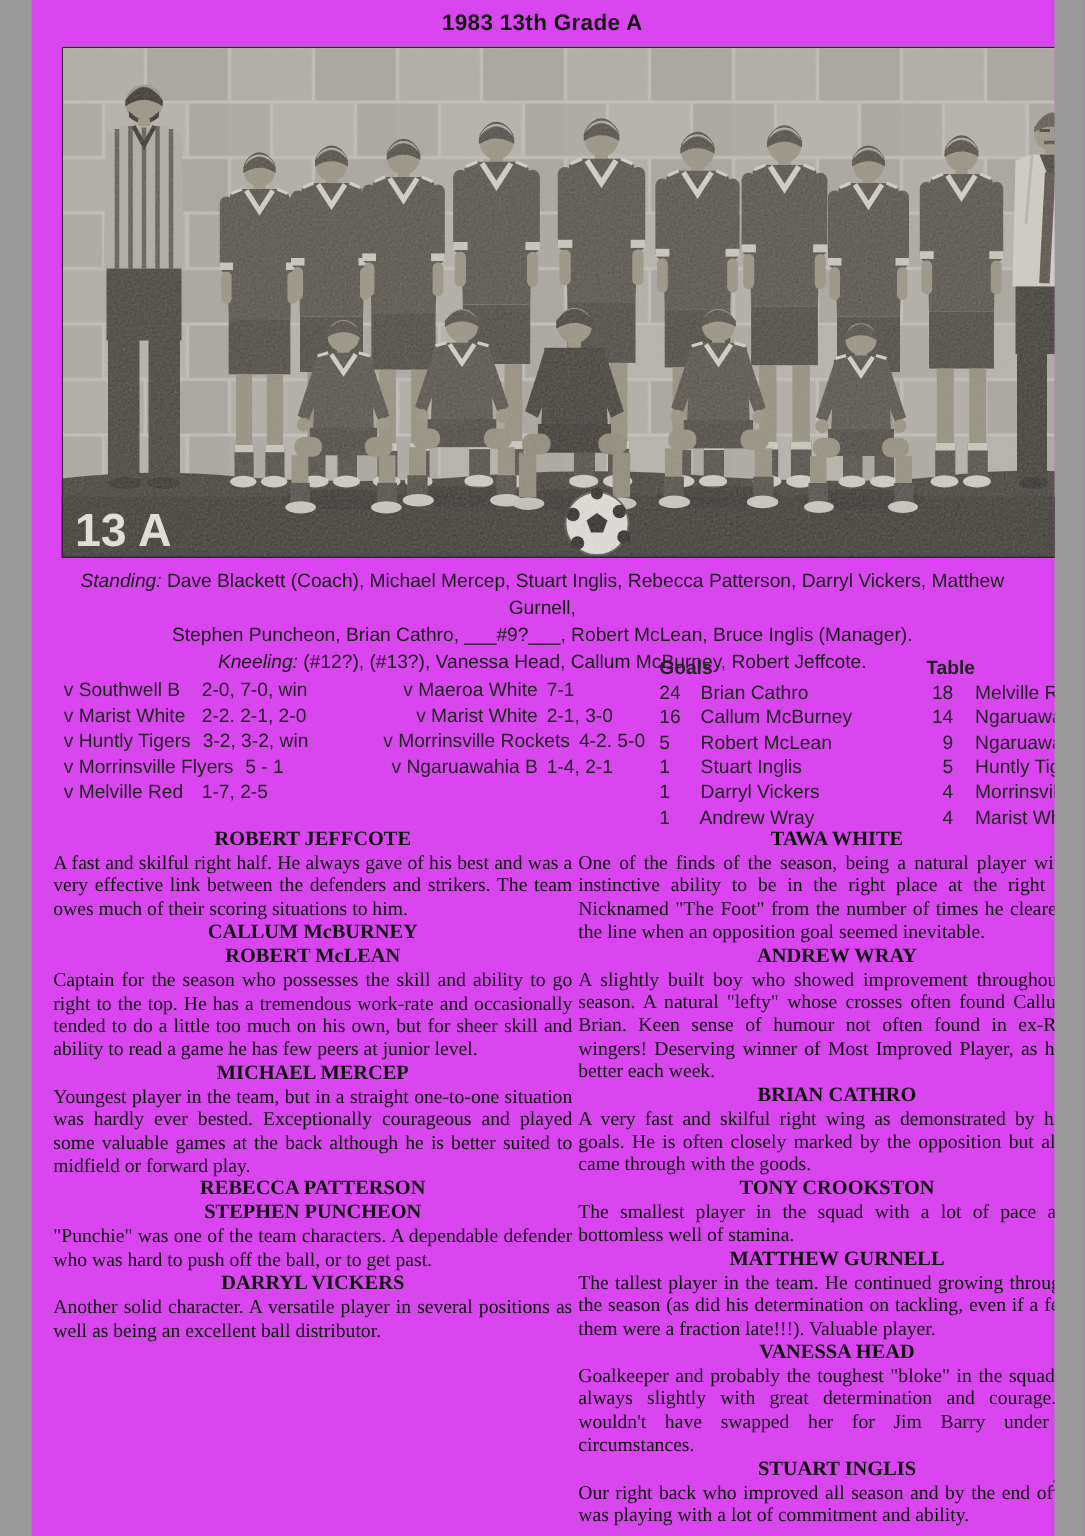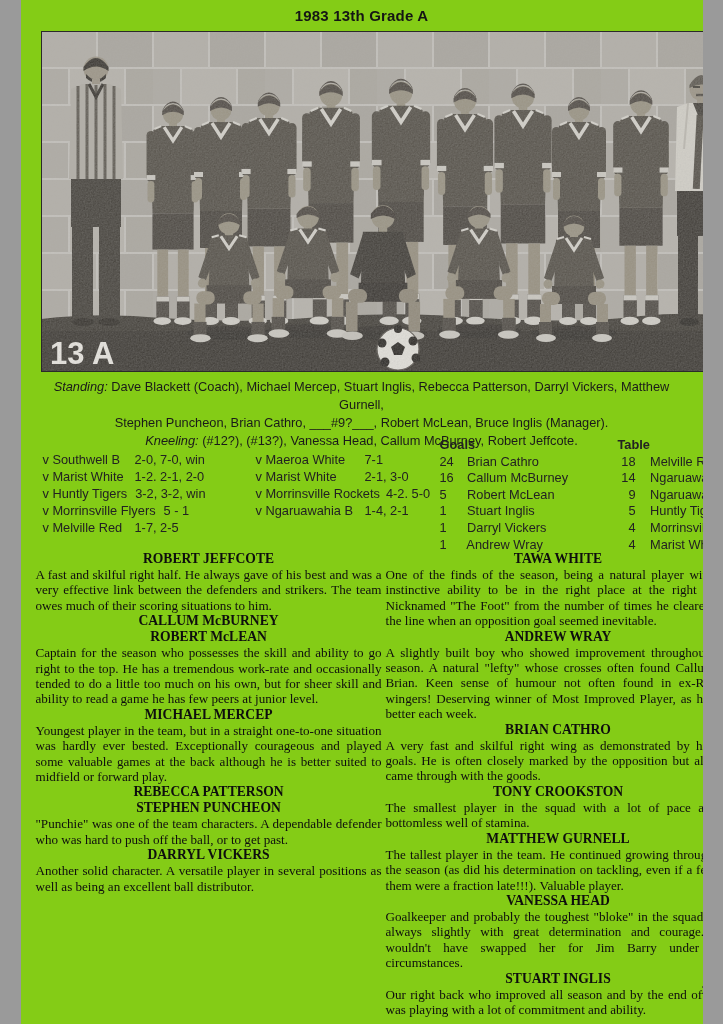--- a/index.html
+++ b/index.html
@@ -1,32 +1,32 @@
 <!DOCTYPE html>
 <html><head>
 <meta charset="utf-8">
 <style>
   html,body{margin:0;padding:0;background:#9a9a9a;}
-  .page{position:relative;width:682px;height:1024px;margin:0 auto;background:#84cc16;color:#151515;
+  .page{position:relative;width:682px;height:1024px;margin:0 auto;background:#d946ef;color:#151515;
         font-family:"Liberation Sans",sans-serif;overflow:hidden;}
   .title{position:absolute;top:7px;left:0;width:100%;text-align:center;
          font-size:15px;font-weight:bold;letter-spacing:.2px;}
   .photo{position:absolute;left:20px;top:31px;width:690px;height:341px;}
   .photo svg{display:block;}
   .caption{position:absolute;top:378px;left:30px;right:30px;text-align:center;
            font-size:12.8px;line-height:18px;color:#1a1a1a;}
   .caption .ital2{font-style:italic;}
 
   .stats{position:absolute;top:437px;left:0;width:723px;height:118px;font-size:12.8px;color:#222;}
   .rescol{position:absolute;top:14px;}
   #res1{left:22px;width:205px;}
   #res2{left:235px;width:200px;}
   .rrow{display:flex;line-height:17px;white-space:nowrap;}
   #res1 .opp{min-width:84px;padding-right:8px;}
-  #res2 .opp{min-width:103px;padding-right:6px;}
+  #res2 .opp{min-width:103px;padding-right:6px;text-align:right;}
   .goalscol{position:absolute;left:419px;top:0;line-height:16.6px;}
   .tablecol{position:absolute;left:597px;top:0;line-height:16.6px;}
   .colhead{font-weight:bold;}
   .gnum{display:inline-block;width:24px;}
   .pts{display:inline-block;width:18px;text-align:right;margin-right:11px;}
   .grow,.trow{white-space:nowrap;}
 
   .biocol{position:absolute;top:551px;width:346px;font-family:"Liberation Serif",serif;
           font-size:13.1px;line-height:15.4px;text-align:justify;color:#0e0e0e;}
   #bioL{left:15px;}
@@ -213,21 +213,21 @@
 
   <div class="stats">
 
     <div class="rescol" id="res1">
       <div class="rrow">
         <span class="opp">v Southwell B</span>
         <span class="sc">2-0,  7-0,  win</span>
         </div>
       <div class="rrow">
         <span class="opp">v Marist White</span>
-        <span class="sc">1-2.  2-1,  2-0</span>
+        <span class="sc">2-2.  2-1,  2-0</span>
         </div>
       <div class="rrow">
         <span class="opp">v Huntly Tigers</span>
         <span class="sc">3-2,  3-2,  win</span>
         </div>
       <div class="rrow">
         <span class="opp">v Morrinsville Flyers</span>
         <span class="sc">5 - 1</span>
         </div>
       <div class="rrow">

